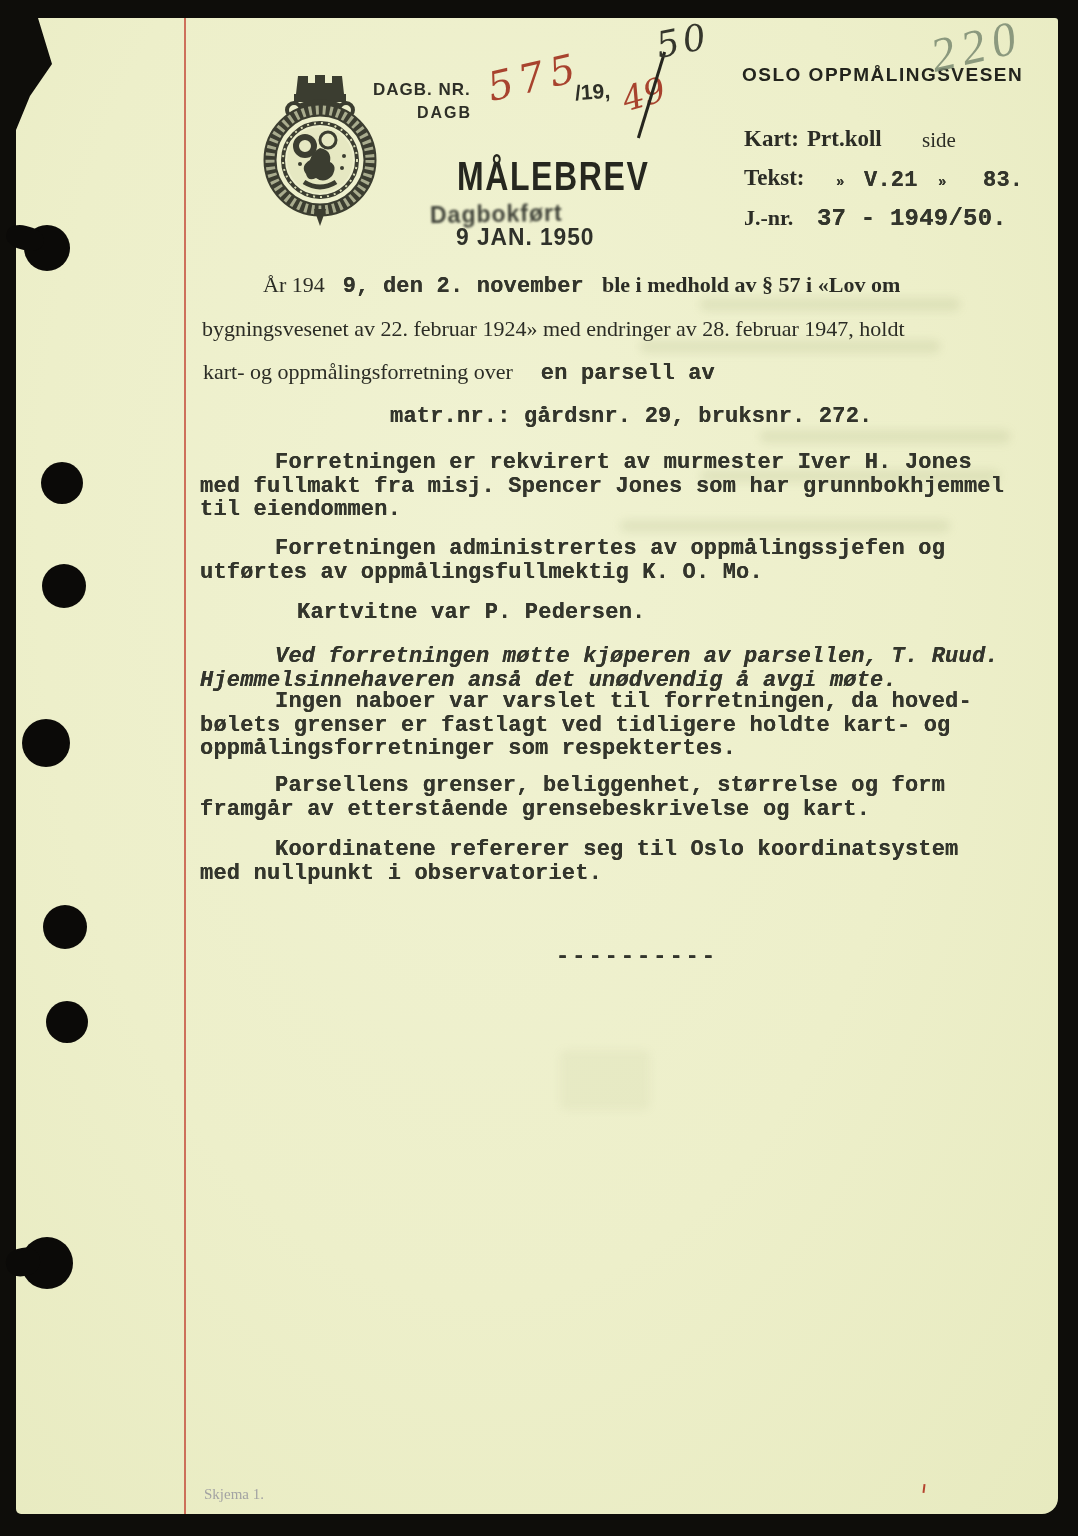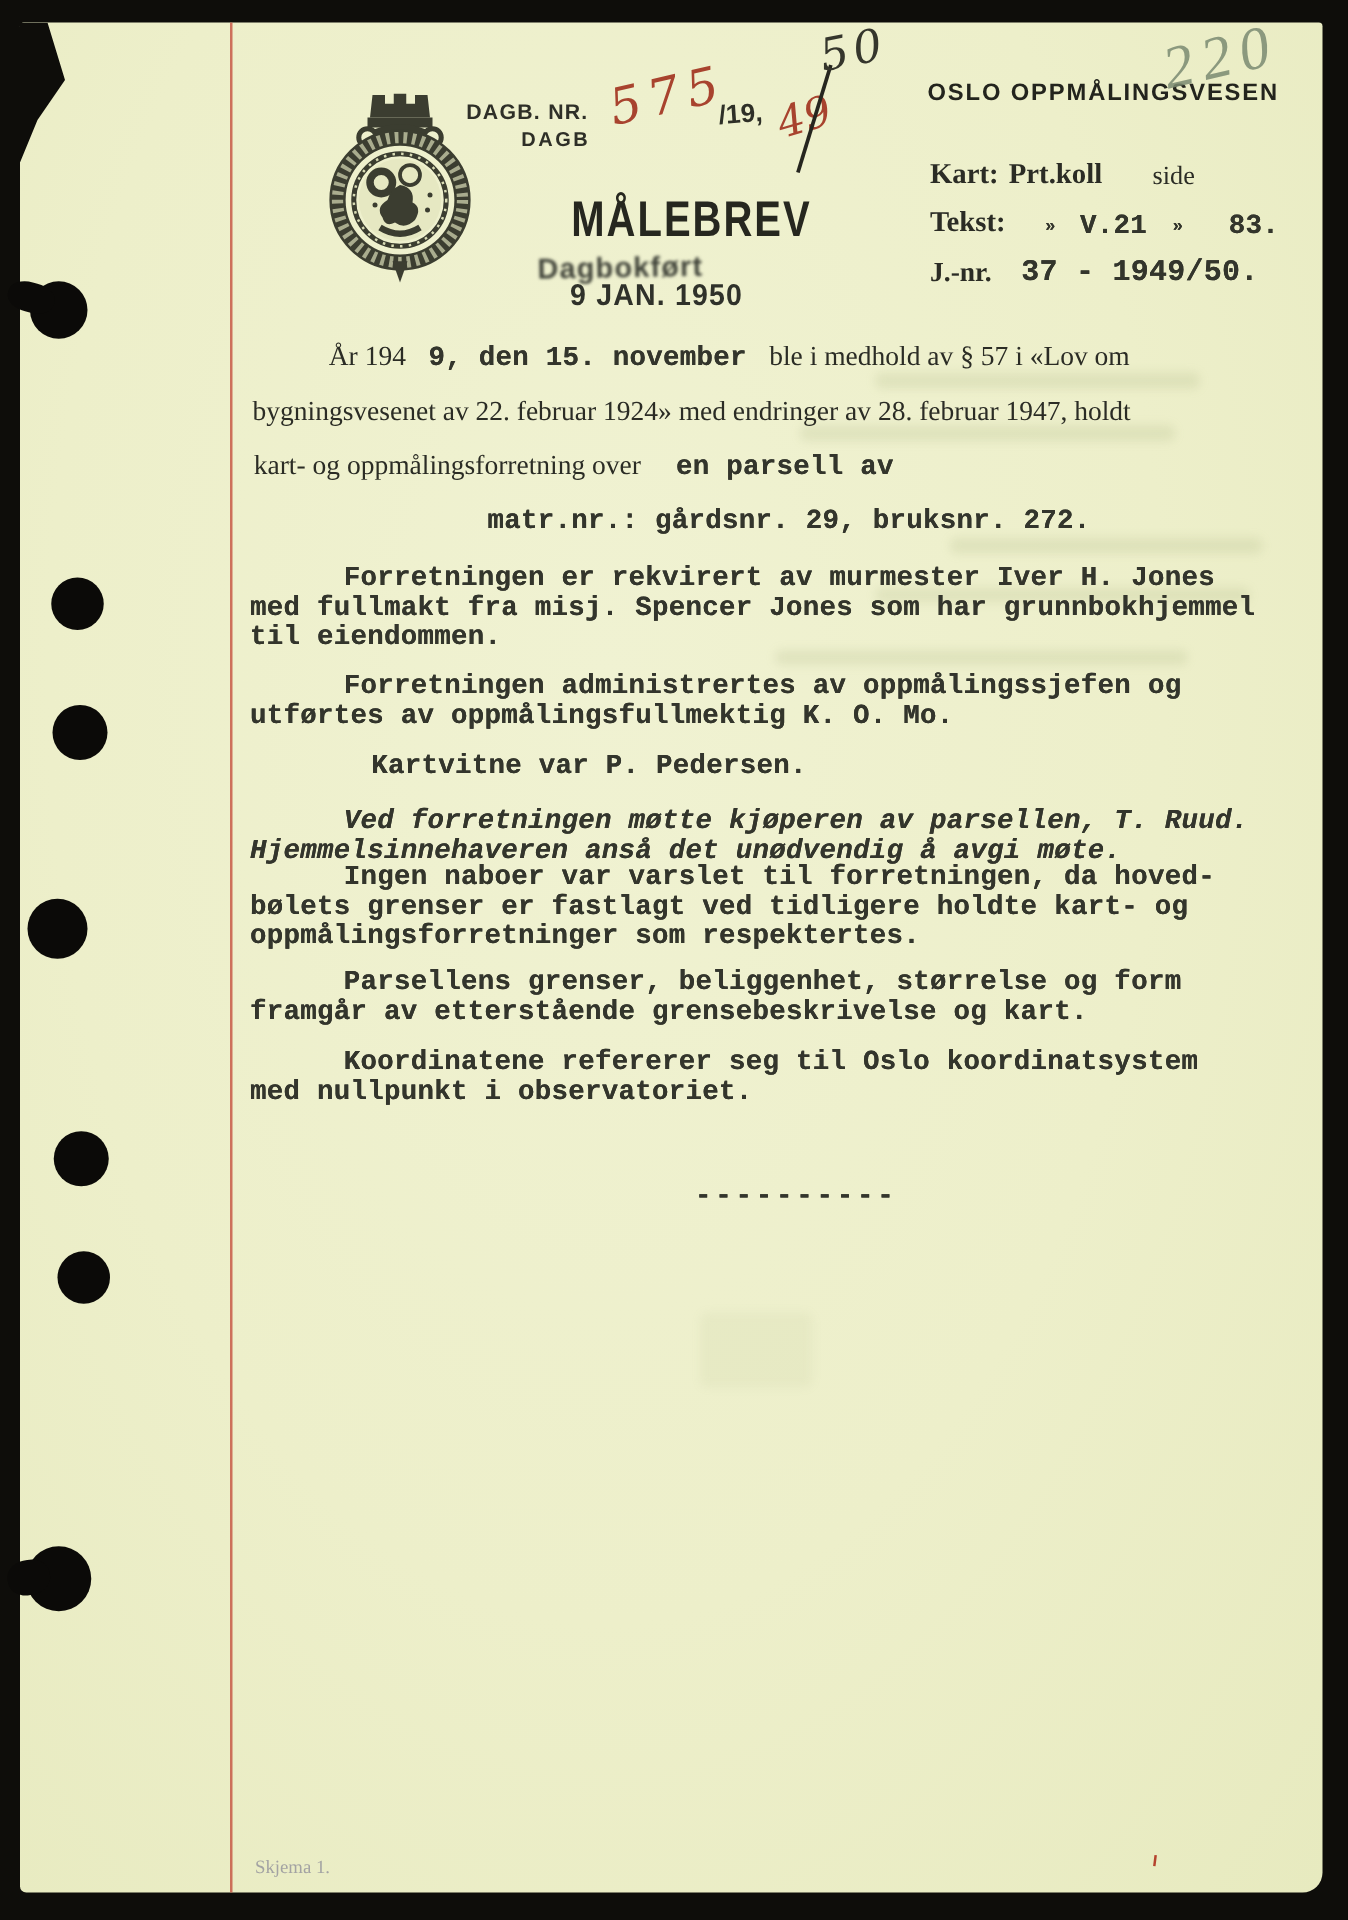--- a/index.html
+++ b/index.html
@@ -123,22 +123,22 @@
   <div class="abs typed small-mark" style="left:836px;top:174px;">»</div>
   <div class="abs typed" style="left:864px;top:168px;">V.21</div>
   <div class="abs typed small-mark" style="left:938px;top:174px;">»</div>
   <div class="abs typed" style="left:983px;top:168px;">83.</div>
 
   <div class="abs serif serif-bold" style="left:744px;top:205px;font-size:22px;">J.-nr.</div>
   <div class="abs typed" style="left:817px;top:205px;font-size:24px;">37 - 1949/50.</div>
 
   <div class="bodyline" style="top:272px;left:263px;">
     <span class="serif">År 194</span>
-    <span class="typed" style="margin-left:14px;">9, den 15. november</span>
-    <span class="serif" style="margin-left:14px;">ble i medhold av § 57 i «Lov om</span>
+    <span class="typed" style="margin-left:14px;">9, den 2. november</span>
+    <span class="serif" style="margin-left:14px;font-weight:bold;">ble i medhold av § 57 i «Lov om</span>
   </div>
   <div class="bodyline serif" style="top:316px;left:202px;">bygningsvesenet av 22. februar 1924» med endringer av 28. februar 1947, holdt</div>
   <div class="bodyline" style="top:359px;left:203px;">
     <span class="serif">kart- og oppmålingsforretning over</span>
     <span class="typed" style="margin-left:24px;">en parsell av</span>
   </div>
   <div class="bodyline typed" style="top:404px;left:390px;">matr.nr.: gårdsnr. 29, bruksnr. 272.</div>
 
   <div class="para typed" style="top:450px;">
     <div class="line indent">Forretningen er rekvirert av murmester Iver H. Jones</div>

